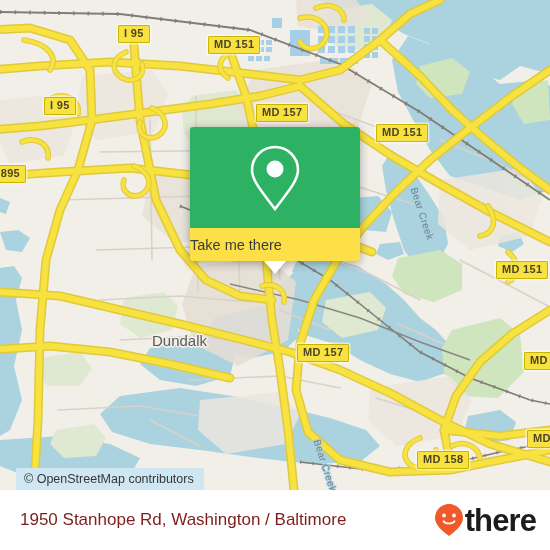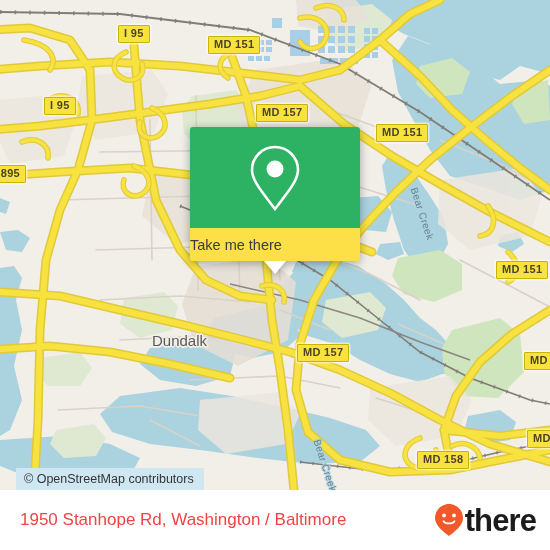--- a/index.html
+++ b/index.html
@@ -116,21 +116,21 @@
     left: 0; top: 490px;
     width: 550px; height: 60px;
     background: #ffffff;
     display: flex;
     align-items: center;
     z-index: 50;
   }
   #footer-address {
     flex: 1;
     padding-left: 20px;
-    color: #ef4444;
+    color: #7f1d1d;
     font-size: 17px;
     white-space: nowrap;
   }
   #footer-logo {
     display: flex;
     align-items: center;
     padding-right: 14px;
   }
   #logo-word {
     color: #1c1c1c;

